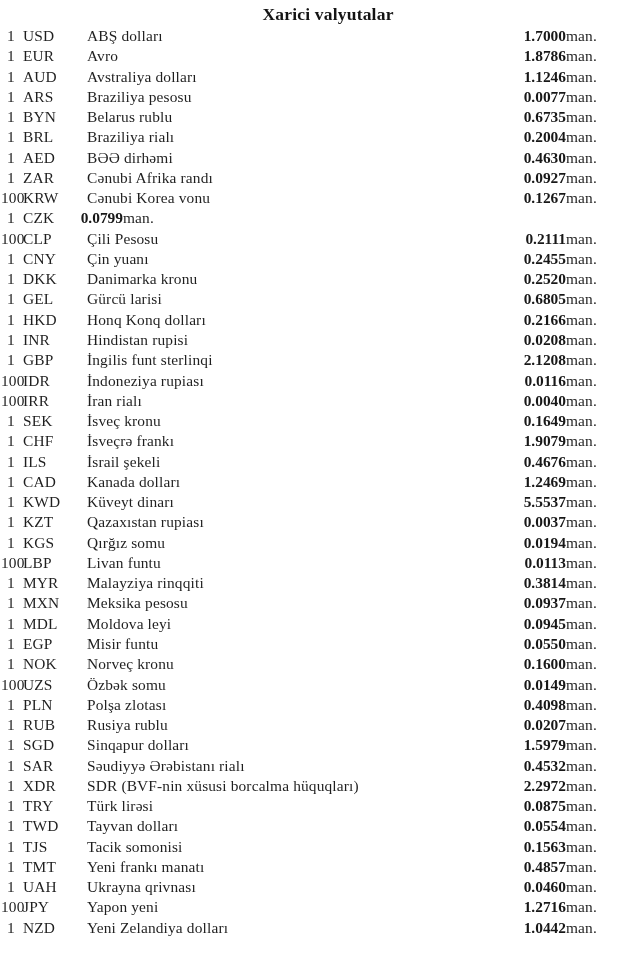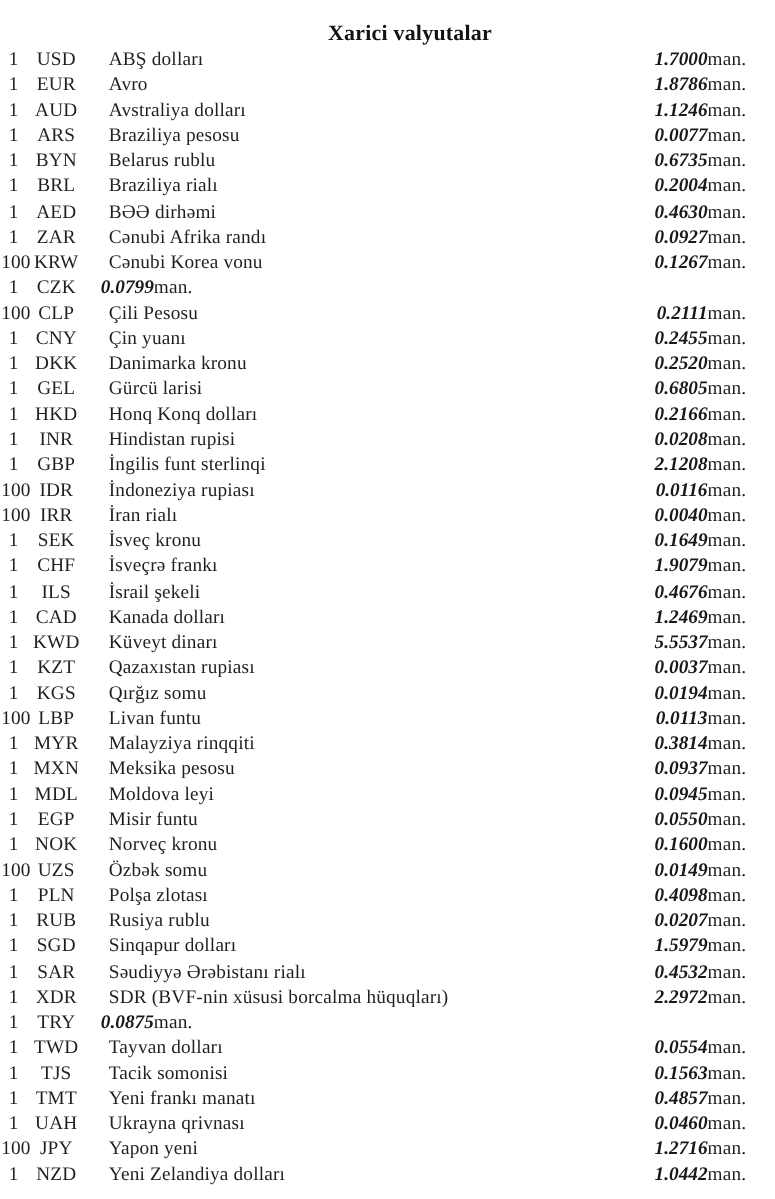--- a/index.html
+++ b/index.html
@@ -13,21 +13,21 @@
     overflow: hidden;
     font-family: "Liberation Serif", serif;
     color: #1f1f1f;
     -webkit-font-smoothing: antialiased;
   }
   .page {
     width: 620px;
     height: 959px;
     position: relative;
     box-sizing: border-box;
-    padding-top: 16px;
+    padding-top: 4px;
   }
   .doc-title {
     text-align: center;
     font-weight: bold;
     font-size: 17.5px;
     line-height: 21px;
     letter-spacing: 0.2px;
     
     padding-left: 36px;
     box-sizing: border-box;
@@ -49,33 +49,32 @@
   }
   .cell-qty {
     width: 20px;
     flex: 0 0 20px;
     text-align: center;
   }
   .cell-code {
     width: 44px;
     flex: 0 0 44px;
     margin-left: 2px;
-    text-align: center;
+    text-align: left;
   }
   .cell-name {
     margin-left: 20px;
     flex: 1 1 auto;
     overflow: hidden;
   }
   .cell-rate {
     width: 56px;
     flex: 0 0 56px;
     text-align: right;
     font-weight: bold;
-    font-style: italic;
     letter-spacing: 0;
     color: #181818;
   }
   .cell-unit {
     width: 37px;
     flex: 0 0 37px;
     margin-left: 0;
     text-align: left;
   }
 </style>
@@ -346,20 +345,21 @@
       <div class="row">
         <span class="cell-qty">1</span>
         <span class="cell-code">XDR</span>
         <span class="cell-name">SDR (BVF-nin xüsusi borcalma hüquqları)</span>
         <span class="cell-rate">2.2972</span>
         <span class="cell-unit">man.</span>
       </div>
       <div class="row">
         <span class="cell-qty">1</span>
         <span class="cell-code">TRY</span>
+        <span class="cell-name">Türk lirəsi</span>
         <span class="cell-rate">0.0875</span>
         <span class="cell-unit">man.</span>
       </div>
       <div class="row">
         <span class="cell-qty">1</span>
         <span class="cell-code">TWD</span>
         <span class="cell-name">Tayvan dolları</span>
         <span class="cell-rate">0.0554</span>
         <span class="cell-unit">man.</span>
       </div>

